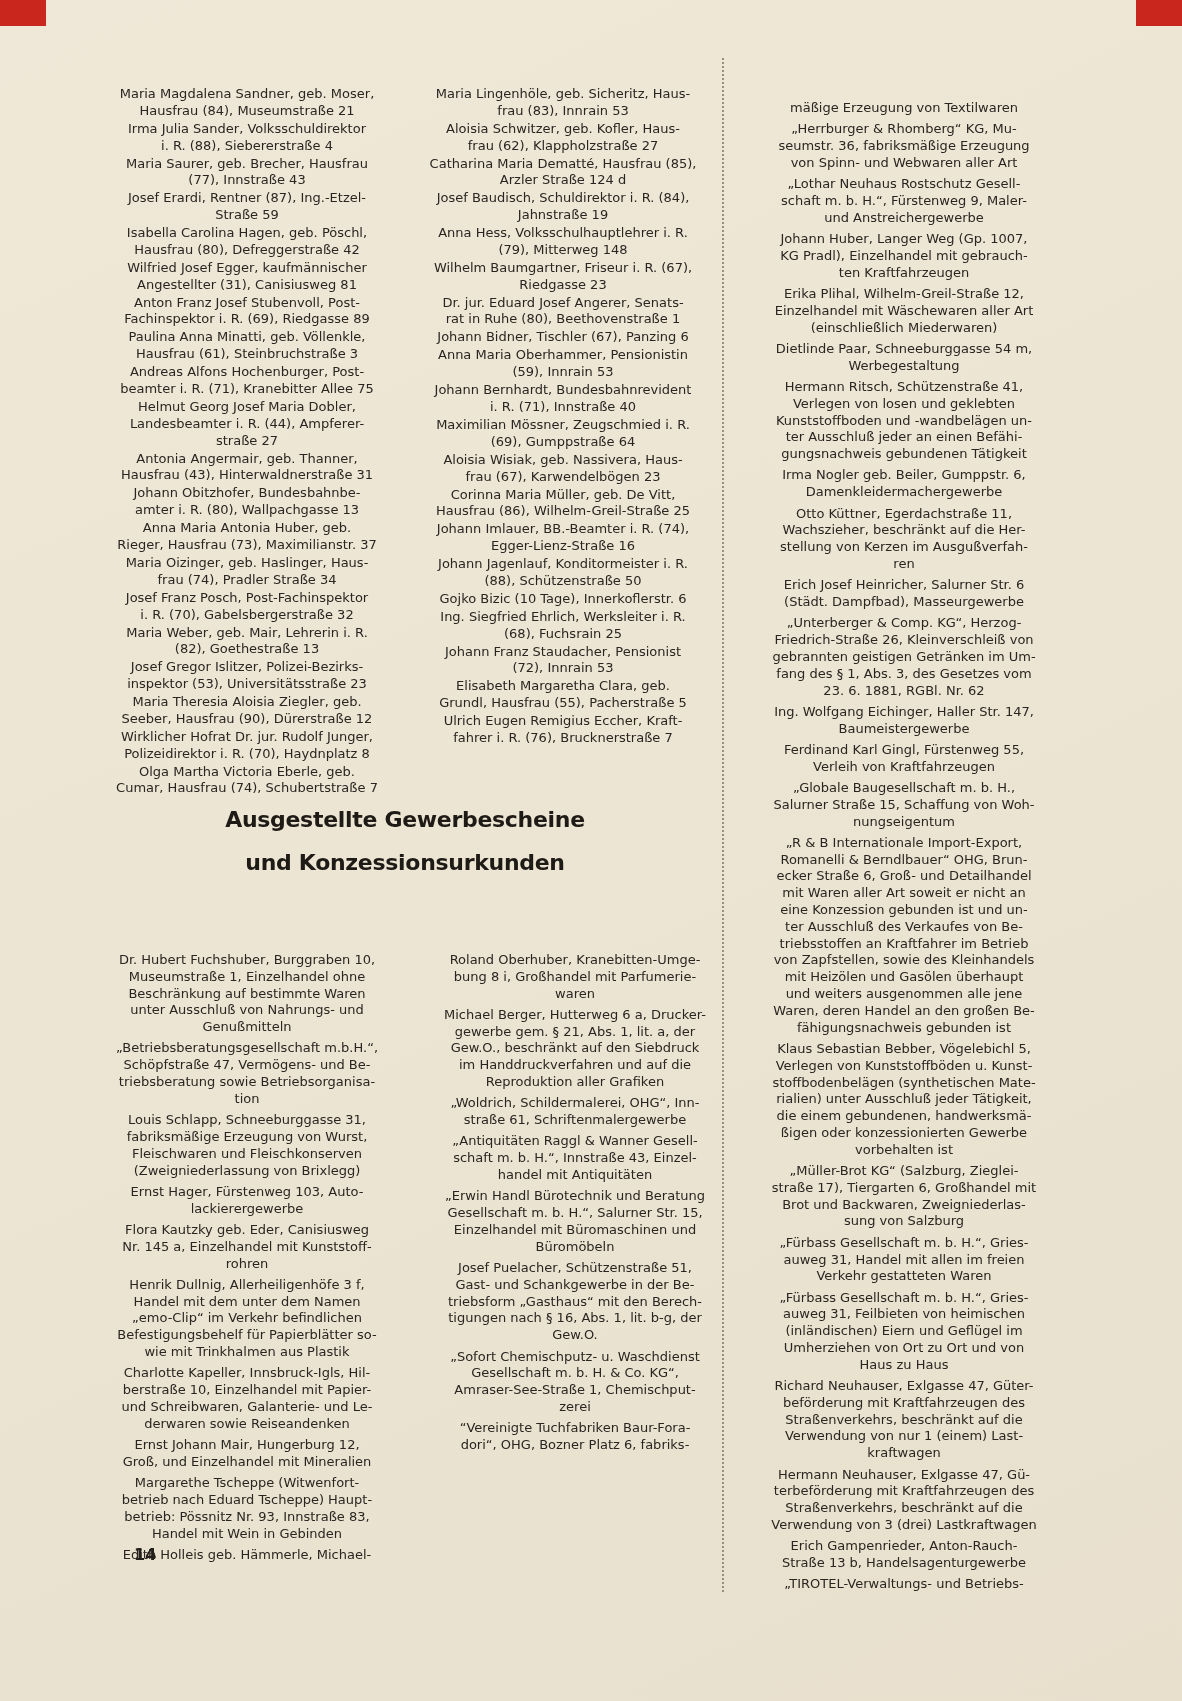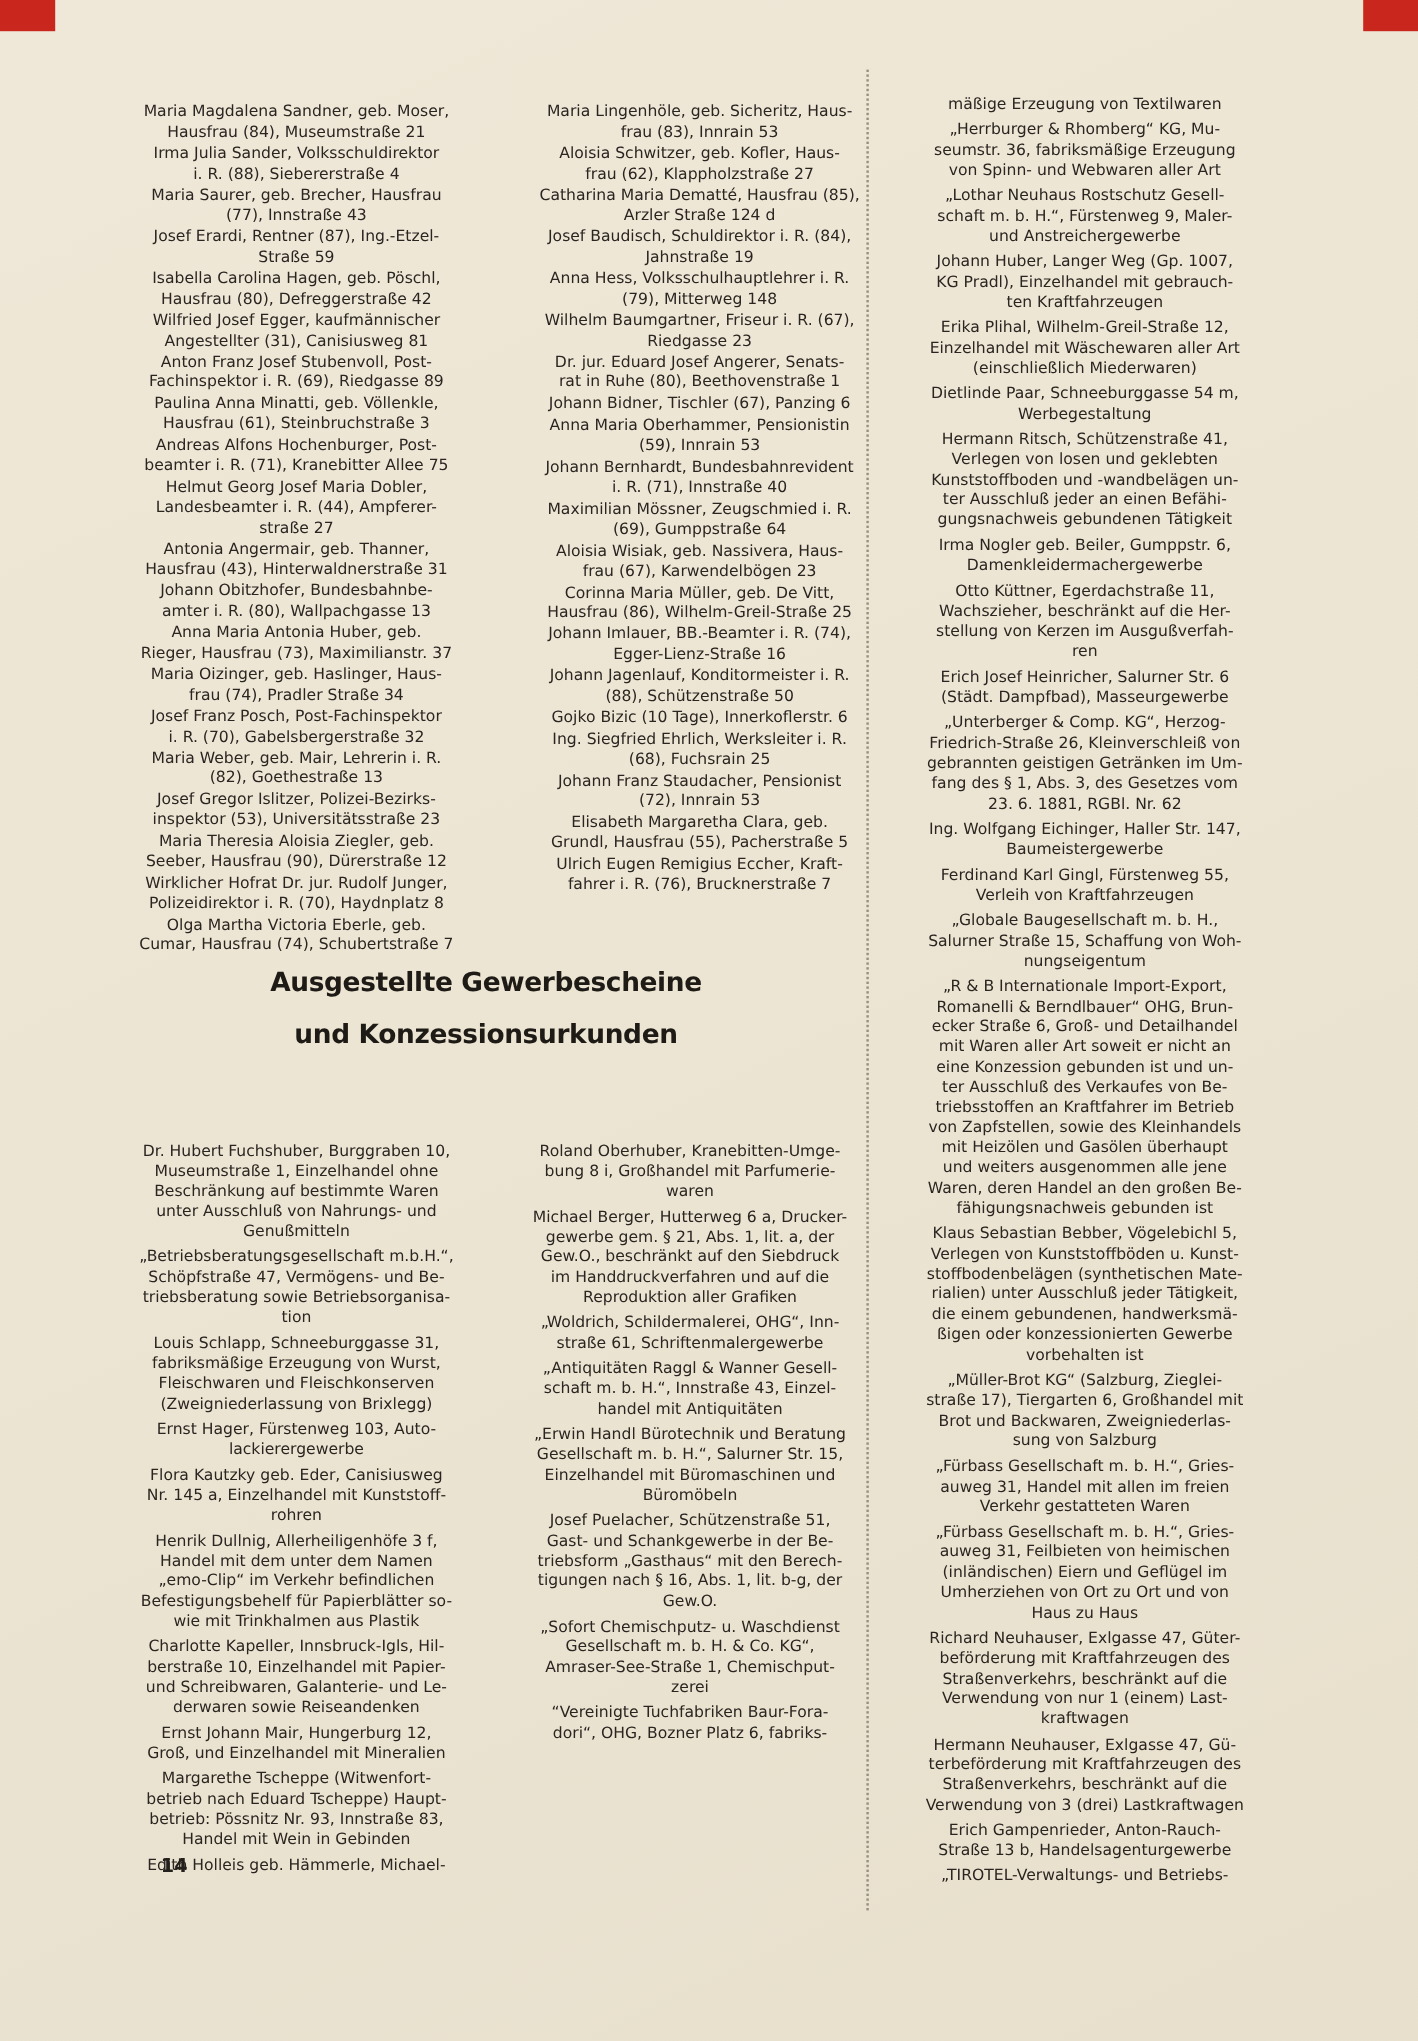--- a/index.html
+++ b/index.html
@@ -12,24 +12,24 @@
     color:#2a2521;
     overflow:hidden;
   }
   .crop-mark{position:absolute;top:0;height:26px;background:#c9271e;}
   .crop-mark.left{left:0;width:46px;}
   .crop-mark.right{right:0;width:46px;}
   .col{position:absolute;font-size:13px;line-height:16.8px;text-align:center;}
   .entry{margin:0 0 4.5px 0;white-space:pre;}
   .persons .entry{margin:0 0 1.2px 0;}
   #col-top-left{left:88px;top:86px;width:318px;}
-  #col-top-middle{left:424px;top:86px;width:318px;}
+  #col-top-middle{left:404px;top:86px;width:318px;}
   #col-bottom-left{left:88px;top:952px;width:318px;}
   #col-bottom-middle{left:412px;top:952px;width:326px;}
-  #col-right{left:742px;top:80px;width:324px;}
+  #col-right{left:742px;top:100px;width:324px;}
   .heading{
     position:absolute;left:80px;top:798px;width:650px;
     text-align:center;font-weight:bold;font-size:22px;line-height:43px;
     color:#1e1a15;letter-spacing:-0.3px;margin:0;
   }
   .divider{
     position:absolute;left:722px;top:58px;height:1534px;width:0;
     border-left:2px dotted #97907f;
   }
   .page-number{

